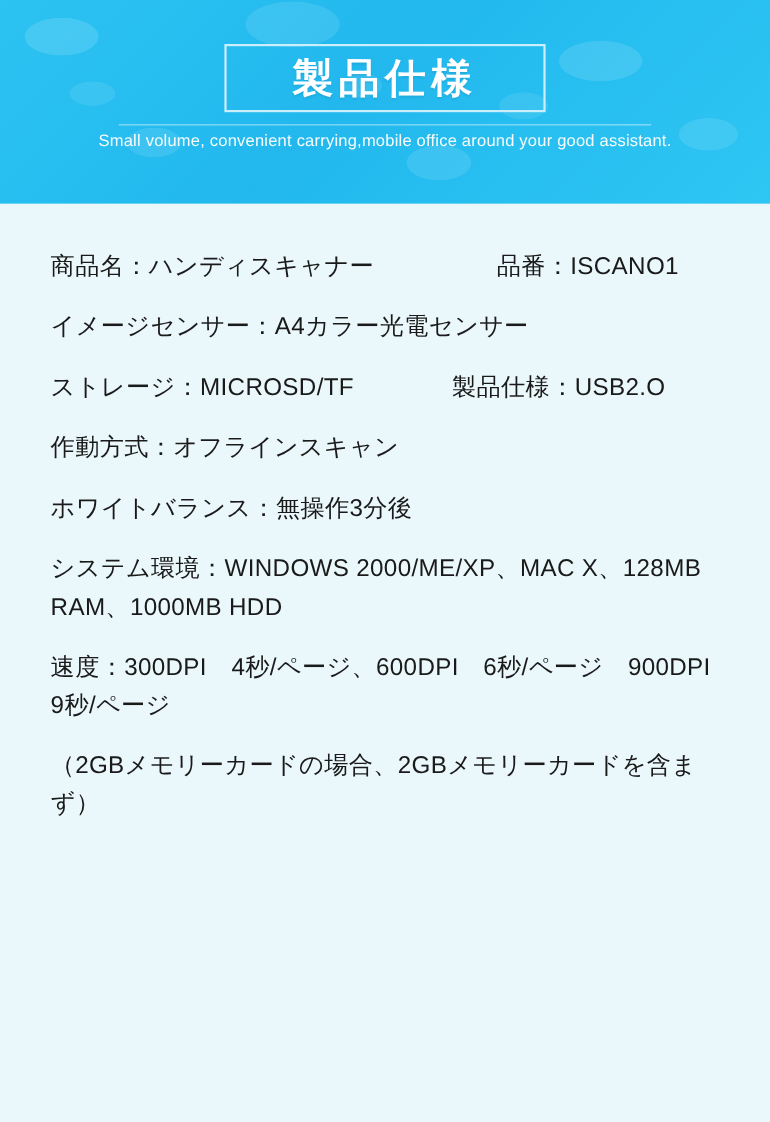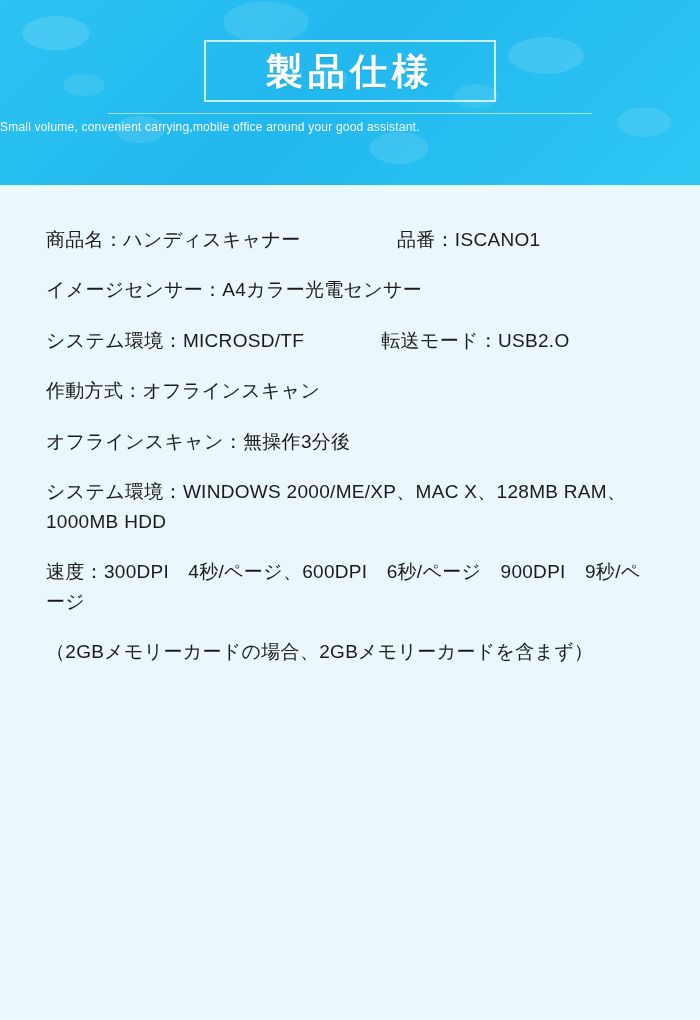--- a/index.html
+++ b/index.html
@@ -62,23 +62,23 @@
     font-weight: bold;
     letter-spacing: 5px;
     line-height: 1;
     text-shadow: 0 1px 2px rgba(0,0,0,0.08);
   }
   .subtitle {
     position: absolute;
     left: 0;
     top: 120px;
     width: 700px;
-    text-align: left;
+    text-align: center;
     color: #ffffff;
-    font-size: 12px;
+    font-size: 15px;
     letter-spacing: 0.2px;
     opacity: 0.96;
   }
   .header-rule {
     position: absolute;
     left: 108px;
     top: 113px;
     width: 484px;
     height: 1px;
     background: rgba(255,255,255,0.55);
@@ -92,21 +92,21 @@
     box-sizing: border-box;
   }
   .spec-list {
     margin: 0;
     padding: 0 46px;
     list-style: none;
   }
   .spec-row {
     display: block;
     color: #1a1a1a;
-    font-size: 19px;
+    font-size: 22px;
     line-height: 1.55;
     margin-bottom: 21px;
     white-space: pre-wrap;
     letter-spacing: 0.3px;
   }
   .spec-row:last-child { margin-bottom: 0; }
 
   .footer-space {
     height: 60px;
   }
@@ -122,23 +122,23 @@
       <div class="title-text">製品仕様</div>
     </div>
     <div class="header-rule"></div>
     <div class="subtitle">Small volume, convenient carrying,mobile office around your good assistant.</div>
   </div>
 
   <div class="spec-body">
     <ul class="spec-list">
       <li class="spec-row">商品名：ハンディスキャナー　　　　　品番：ISCANO1</li>
       <li class="spec-row">イメージセンサー：A4カラー光電センサー</li>
-      <li class="spec-row">システム環境：MICROSD/TF　　　　転送モード：USB2.O</li>
+      <li class="spec-row">ストレージ：MICROSD/TF　　　　製品仕様：USB2.O</li>
       <li class="spec-row">作動方式：オフラインスキャン</li>
-      <li class="spec-row">オフラインスキャン：無操作3分後</li>
+      <li class="spec-row">ホワイトバランス：無操作3分後</li>
       <li class="spec-row">システム環境：WINDOWS 2000/ME/XP、MAC X、128MB RAM、1000MB HDD</li>
       <li class="spec-row">速度：300DPI　4秒/ページ、600DPI　6秒/ページ　900DPI　9秒/ページ</li>
       <li class="spec-row">（2GBメモリーカードの場合、2GBメモリーカードを含まず）</li>
     </ul>
     <div class="footer-space"></div>
   </div>
 
 </div>
 
 </body></html>

